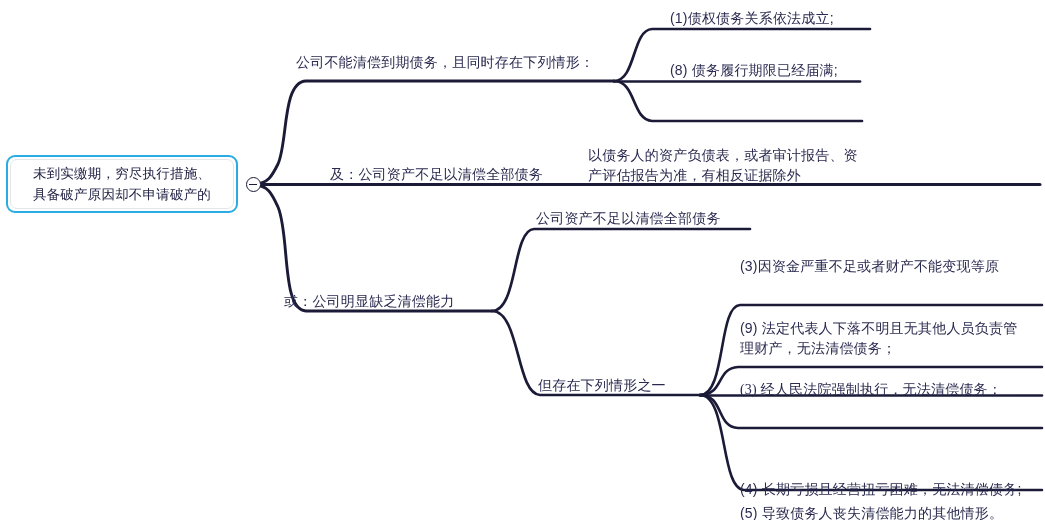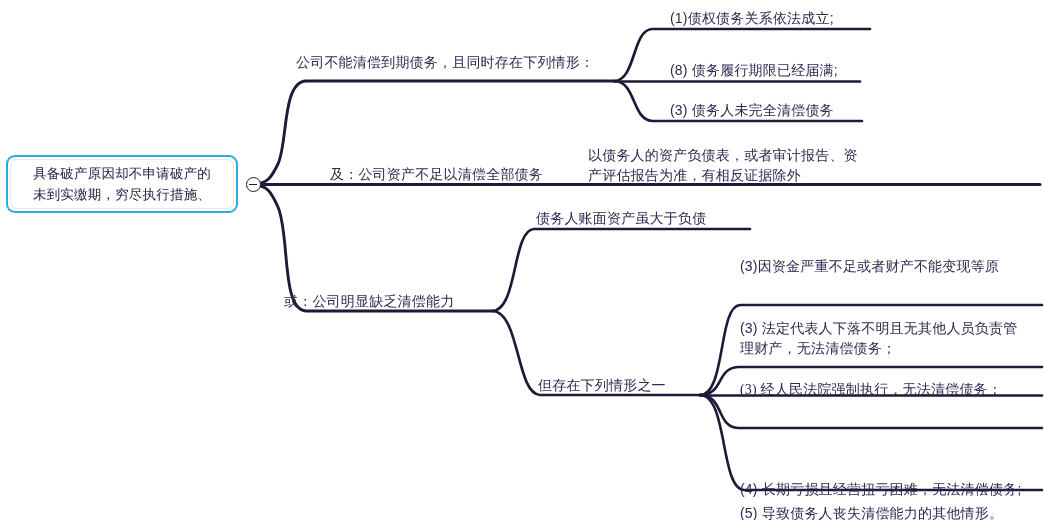--- a/index.html
+++ b/index.html
@@ -112,54 +112,53 @@
       <path d="M700,395 C724,395 716,368 738,367 L1042,367" stroke-width="2.6"></path>
       <path d="M700,395.5 L1042,395.5" stroke-width="2.6"></path>
       <path d="M700,395 C724,395 716,427 738,428 L1042,428" stroke-width="2.6"></path>
       <path d="M700,395 C728,395 720,489 744,490 L1042,490" stroke-width="2.6"></path>
 
     </g>
   </svg>
 
   <div class="root-node">
     <div class="root-inner">
+      <div class="root-line">未到实缴期，穷尽执行措施、</div>
       <div class="root-line">具备破产原因却不申请破产的</div>
-      <div class="root-line">未到实缴期，穷尽执行措施、</div>
     </div>
   </div>
 
   <div class="toggle"></div>
 
   <div class="topic" style="left:296px; top:52px;">公司不能清偿到期债务，且同时存在下列情形：</div>
 
   <div class="topic" style="left:296px; top:164px;margin-left:34px;">及：公司资产不足以清偿全部债务</div>
 
   <div class="topic" style="left:284px; top:291px;">或：公司明显缺乏清偿能力</div>
 
   <div class="topic" style="left:670px; top:8px;">(1)债权债务关系依法成立;</div>
 
   <div class="topic" style="left:670px; top:60px;">(8) 债务履行期限已经届满;</div>
 
-  <div class="topic" style="left:670px; top:100px;">(3) 债务人未完全清偿债务</div>
 
   <div class="topic" style="left:588px; top:145px;">
     <div>以债务人的资产负债表，或者审计报告、资</div>
     <div>产评估报告为准，有相反证据除外</div>
   </div>
 
-  <div class="topic" style="left:536px; top:208px;">债务人账面资产虽大于负债</div>
+  <div class="topic" style="left:536px; top:208px;">公司资产不足以清偿全部债务</div>
 
   <div class="topic" style="left:538px; top:375px;text-align:right;">但存在下列情形之一</div>
 
   <div class="topic" style="left:740px; top:256px;">
     <div>(3)因资金严重不足或者财产不能变现等原</div>
   </div>
 
   <div class="topic" style="left:740px; top:318px;">
-    <div>(3) 法定代表人下落不明且无其他人员负责管</div>
+    <div>(9) 法定代表人下落不明且无其他人员负责管</div>
     <div>理财产，无法清偿债务；</div>
   </div>
 
   <div class="topic" style="left:740px; top:380px;font-family:Liberation Serif, serif;">(3) 经人民法院强制执行，无法清偿债务；</div>
 
   <div class="topic" style="left:740px; top:441px;margin-top:38px;">(4) 长期亏损且经营扭亏困难，无法清偿债务;</div>
 
   <div class="topic" style="left:740px; top:503px;">(5) 导致债务人丧失清偿能力的其他情形。</div>
 
 </div>

